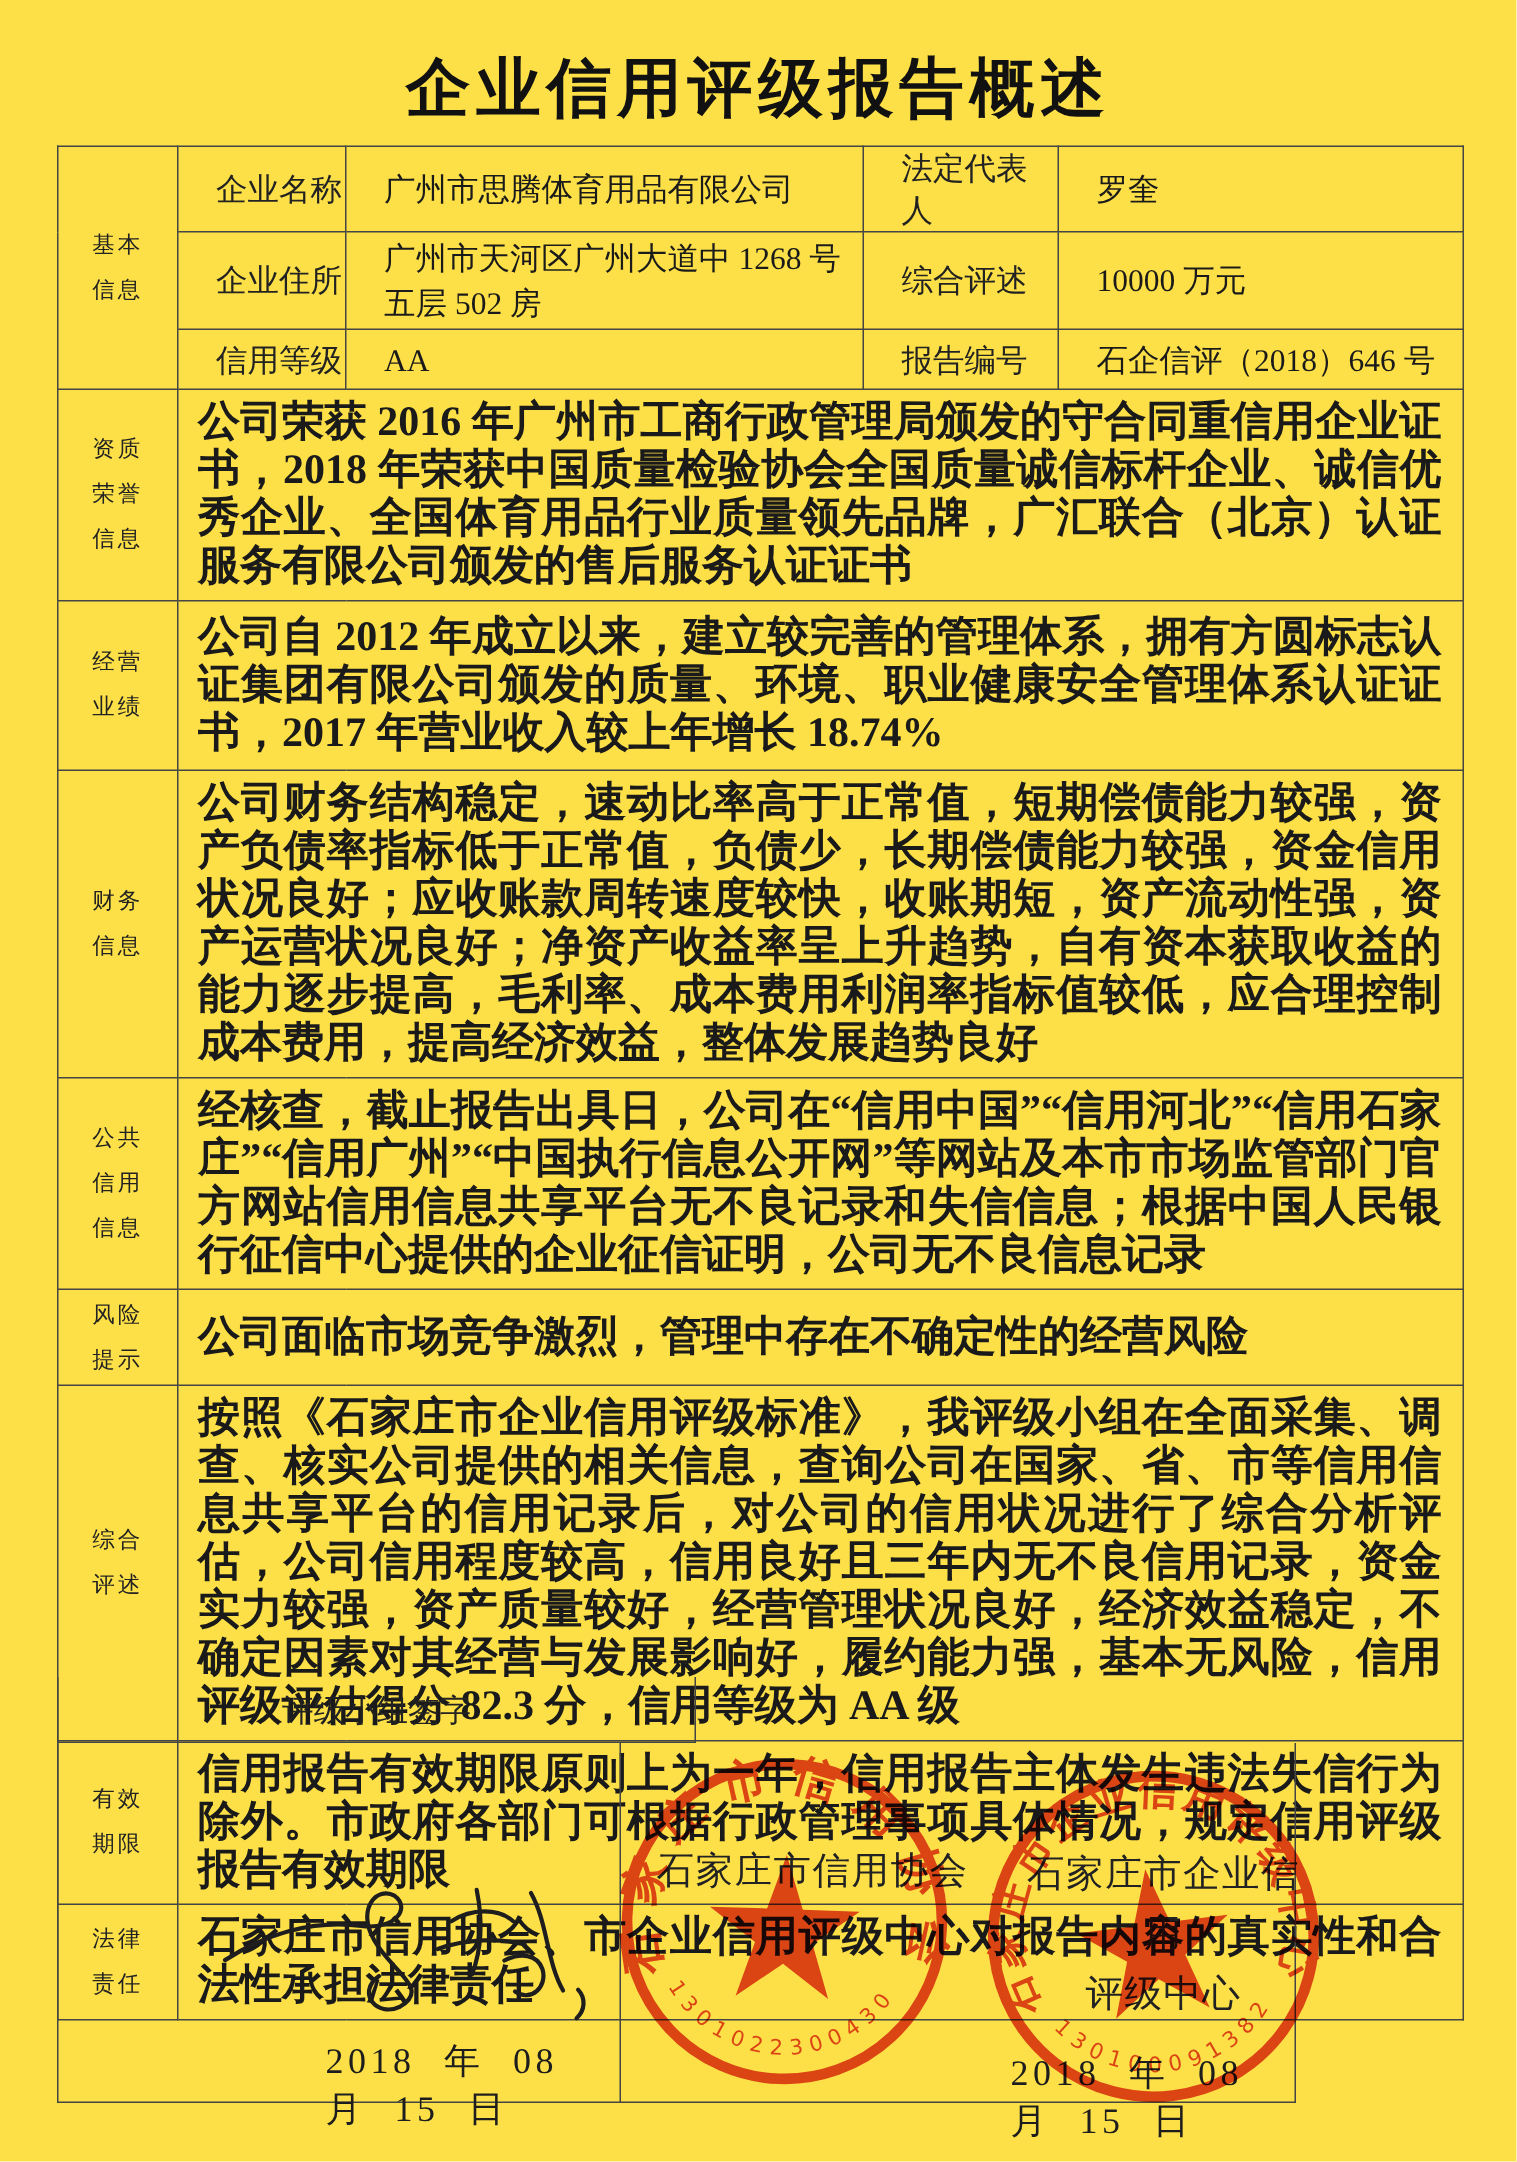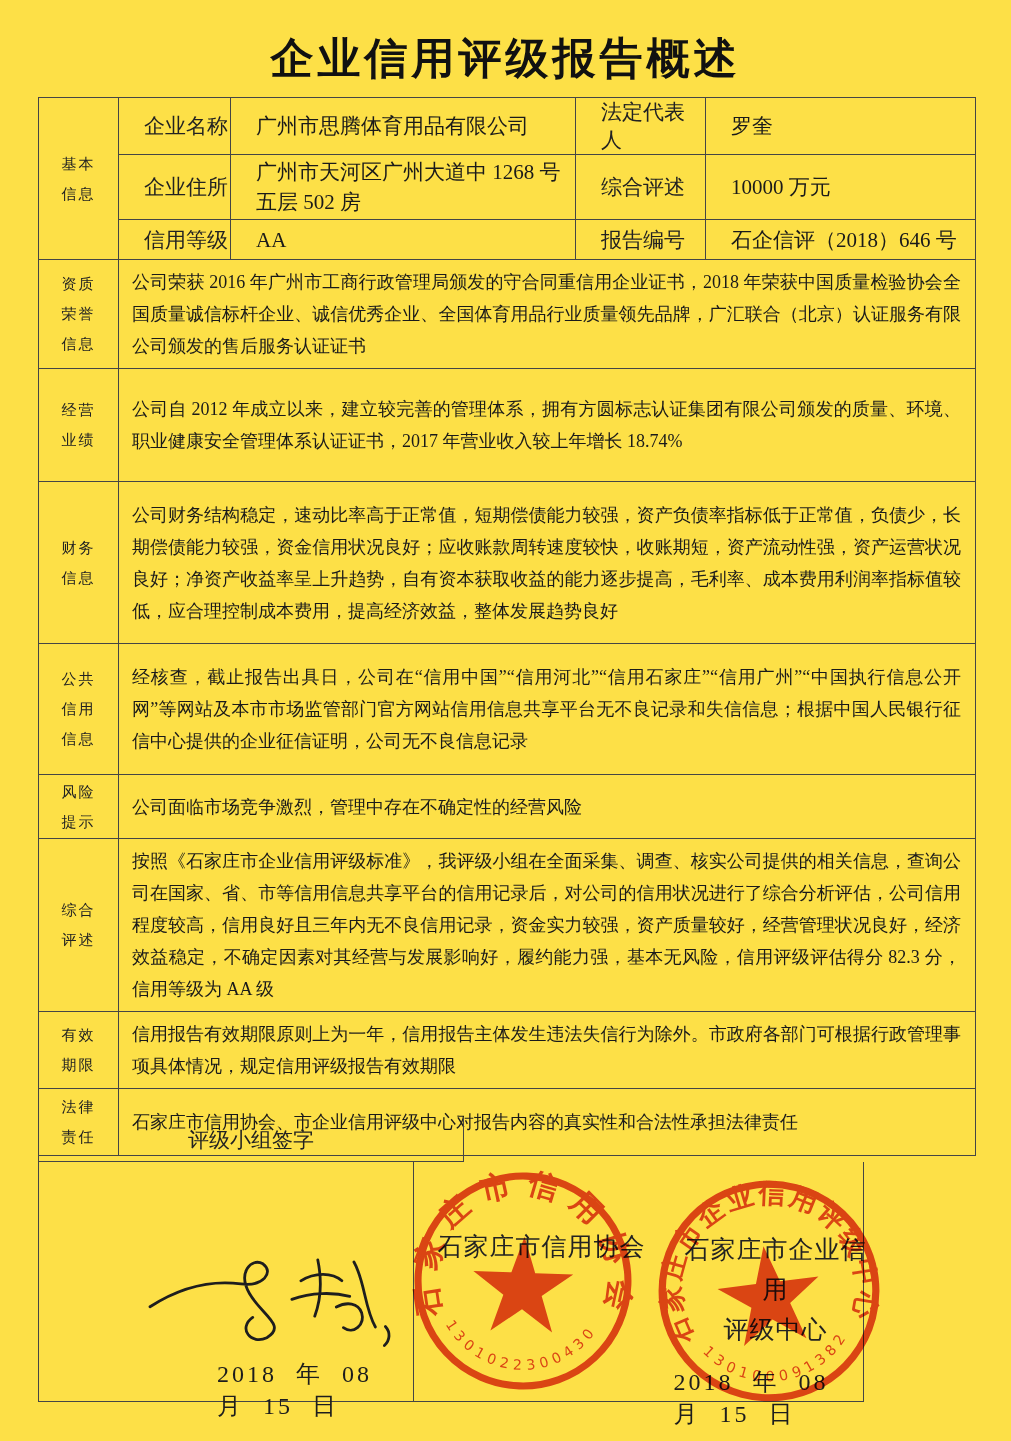--- a/index.html
+++ b/index.html
@@ -10,22 +10,22 @@
            font-size:43px; font-weight:bold; letter-spacing:4px; color:#111; }
 
   table.main { position:absolute; left:38px; top:97px; width:937px;
                border-collapse:collapse; table-layout:fixed; }
   table.main td { border:1.5px solid #454545; vertical-align:middle; }
 
   .vlbl { width:2.35em; margin:0 auto; text-align:center; font-size:15px;
           line-height:30px; letter-spacing:2px; word-break:break-all; color:#222; }
   td.lbl { text-align:left; padding-left:25px; font-size:21px; color:#222; }
   td.val { text-align:left; padding-left:25px; padding-right:8px; font-size:21px; line-height:30px; color:#1a1a1a; }
-  td.para { padding:6px 14px 6px 13px; font-size:18px; line-height:32px;
-            text-align:justify; color:#1a1a1a; }
+  td.para { padding:6px 14px 6px 13px; font-size:28px; line-height:32px;
+            text-align:justify; color:#1a1a1a;font-weight:bold; }
 
   
   .footer { position:absolute; left:38px; top:1118px; width:826px; }
   .f-row { display:flex; }
   .f-head { height:44px; }
   .f-head .f-cell { display:flex; align-items:center; justify-content:center;
                     font-size:21px; color:#222; }
   .f-cell { border:1.5px solid #454545; border-top:none; }
   .f-cell.lft { width:426px; }
   .f-cell.rgt { width:511px; border-left:none; }

